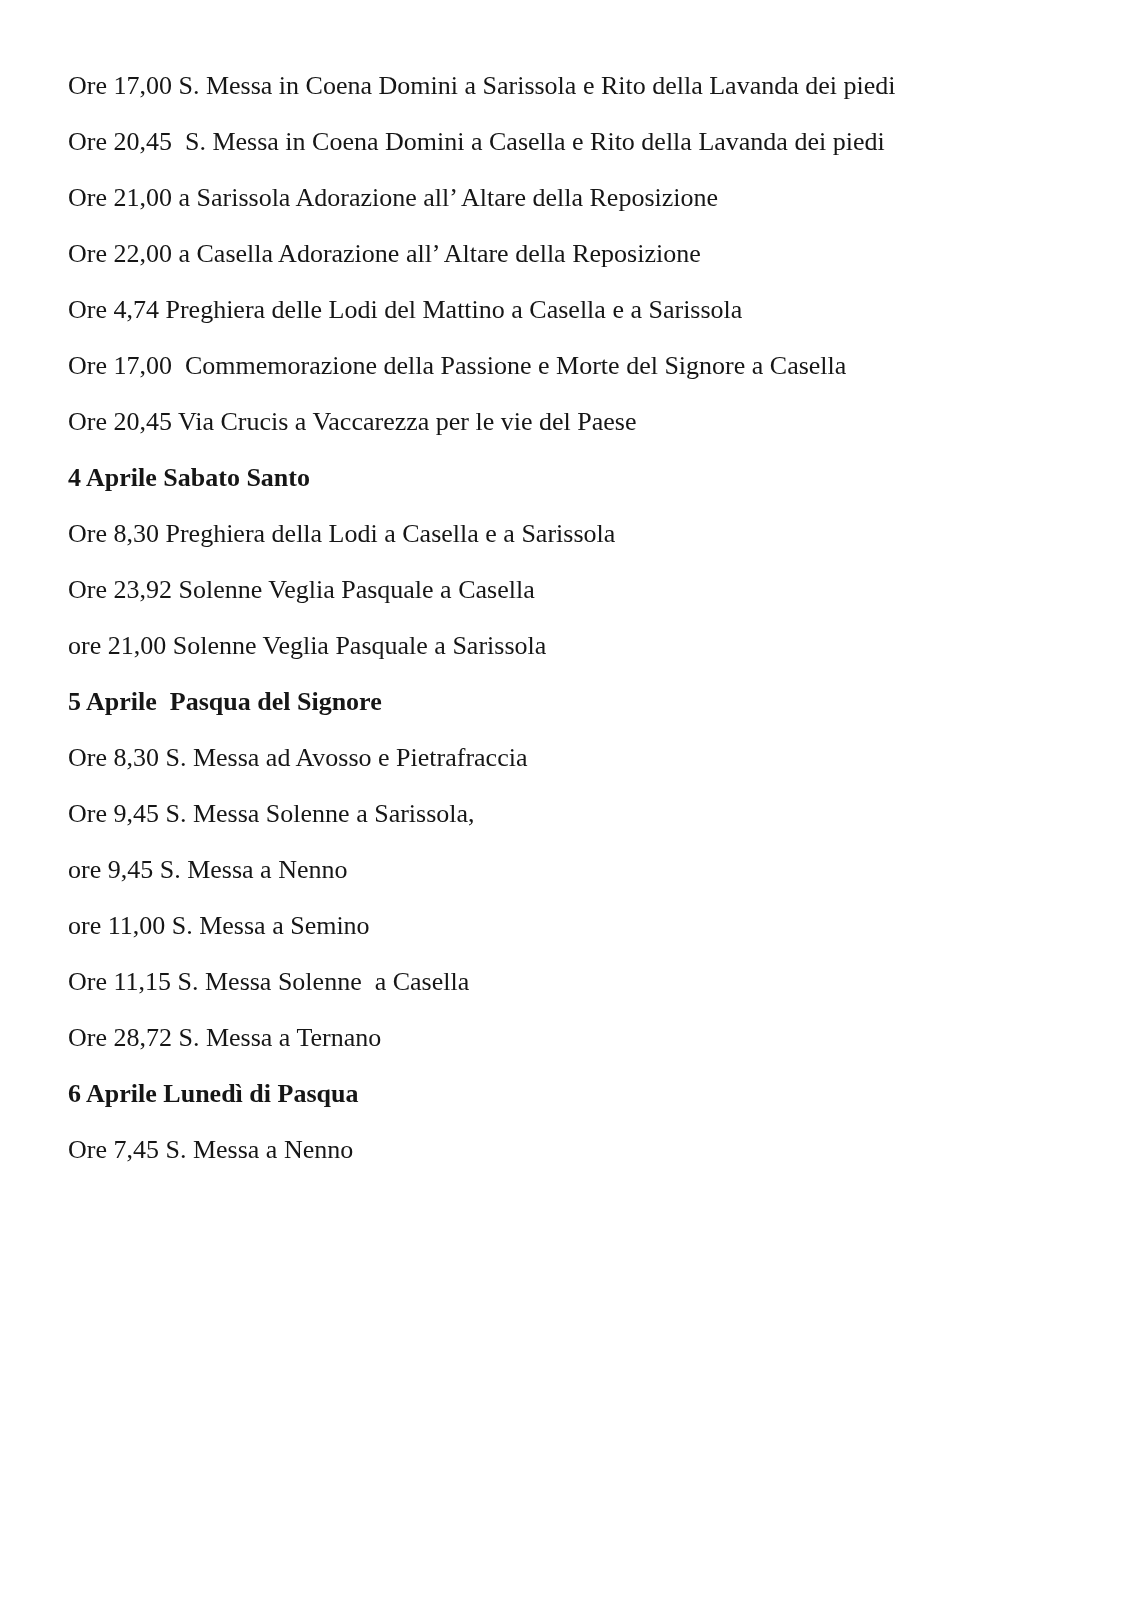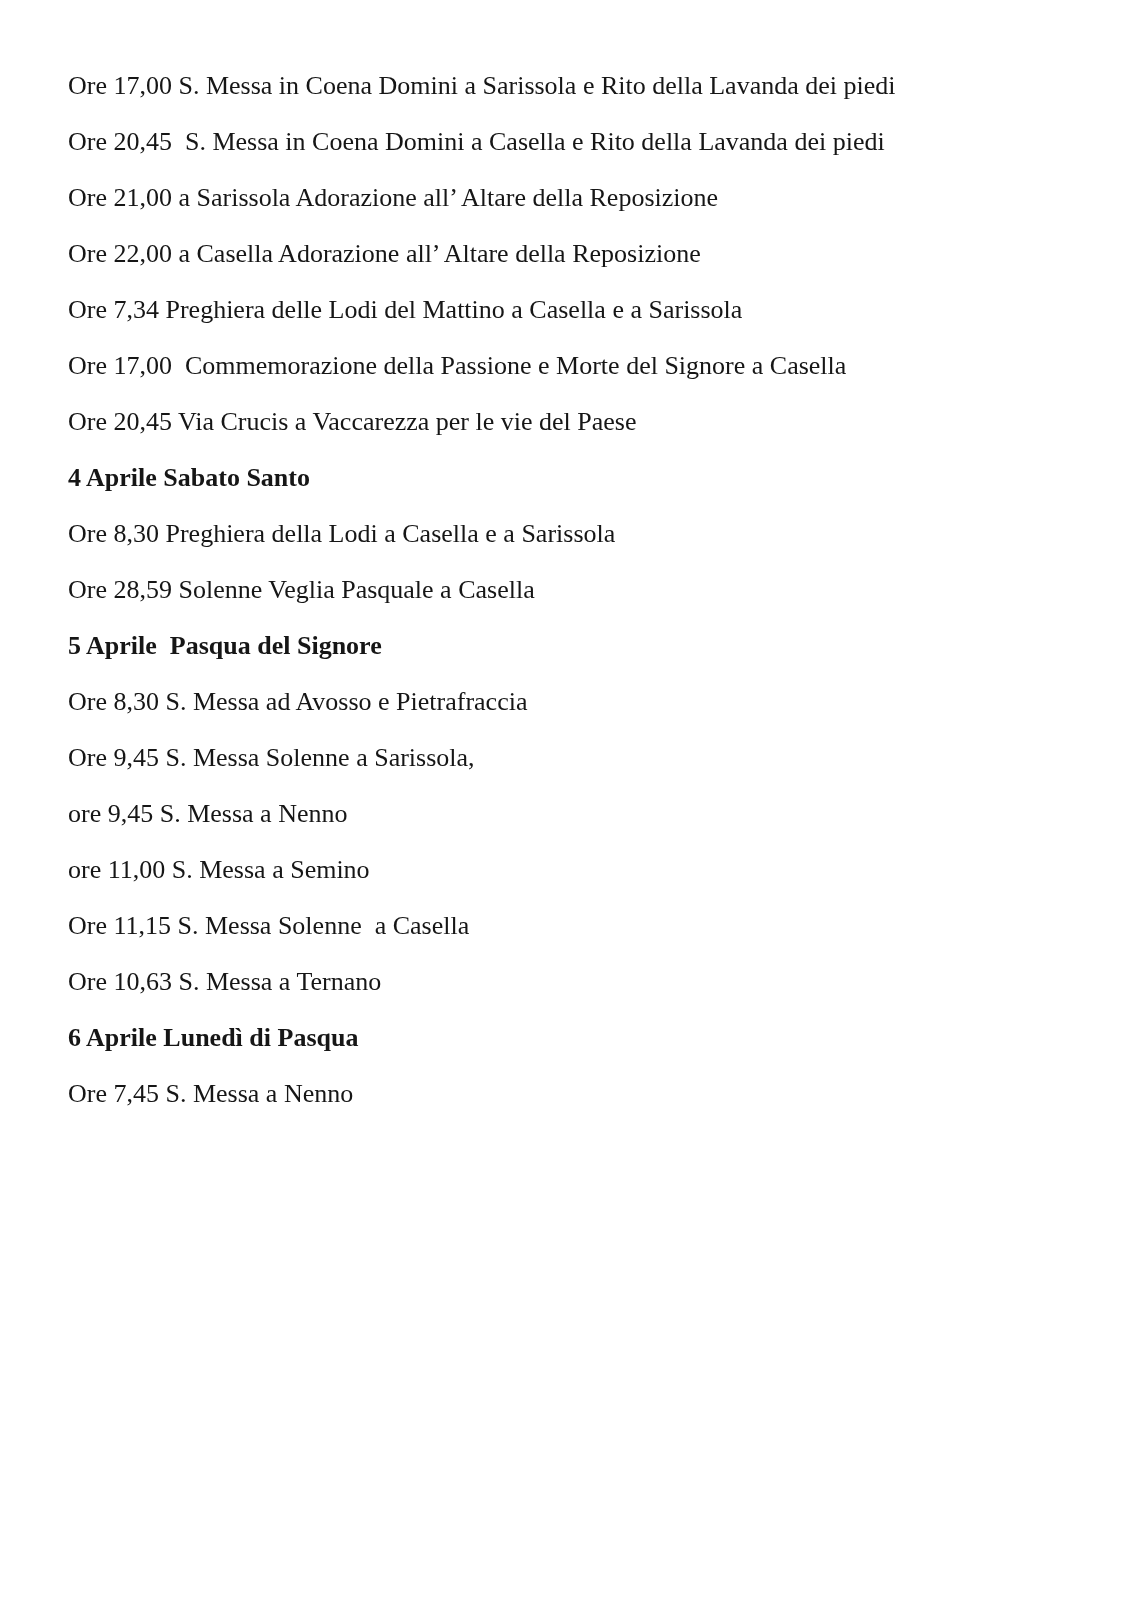--- a/index.html
+++ b/index.html
@@ -32,28 +32,29 @@
   }
 </style>
 </head>
 <body>
 
 <div class="doc-page" id="doc-page" style="background: rgb(255, 255, 255); color: rgb(22, 22, 22);">
     <p class="body">Ore 17,00 S. Messa in Coena Domini a Sarissola e Rito della Lavanda dei piedi</p>
     <p class="body">Ore 20,45  S. Messa in Coena Domini a Casella e Rito della Lavanda dei piedi</p>
     <p class="body">Ore 21,00 a Sarissola Adorazione all’ Altare della Reposizione</p>
     <p class="body">Ore 22,00 a Casella Adorazione all’ Altare della Reposizione</p>
-    <p class="body">Ore 7,34 Preghiera delle Lodi del Mattino a Casella e a Sarissola</p>
+    <p class="body">Ore 4,74 Preghiera delle Lodi del Mattino a Casella e a Sarissola</p>
     <p class="body">Ore 17,00  Commemorazione della Passione e Morte del Signore a Casella</p>
     <p class="body">Ore 20,45 Via Crucis a Vaccarezza per le vie del Paese</p>
     <p class="heading">4 Aprile Sabato Santo</p>
     <p class="body">Ore 8,30 Preghiera della Lodi a Casella e a Sarissola</p>
-    <p class="body">Ore 28,59 Solenne Veglia Pasquale a Casella</p>
+    <p class="body">Ore 23,92 Solenne Veglia Pasquale a Casella</p>
+    <p class="body">ore 21,00 Solenne Veglia Pasquale a Sarissola</p>
     <p class="heading">5 Aprile  Pasqua del Signore</p>
     <p class="body">Ore 8,30 S. Messa ad Avosso e Pietrafraccia</p>
     <p class="body">Ore 9,45 S. Messa Solenne a Sarissola,</p>
     <p class="body">ore 9,45 S. Messa a Nenno</p>
     <p class="body">ore 11,00 S. Messa a Semino</p>
     <p class="body">Ore 11,15 S. Messa Solenne  a Casella</p>
-    <p class="body">Ore 10,63 S. Messa a Ternano</p>
+    <p class="body">Ore 28,72 S. Messa a Ternano</p>
     <p class="heading">6 Aprile Lunedì di Pasqua</p>
     <p class="body">Ore 7,45 S. Messa a Nenno</p>
   </div>
 
 </body></html>

